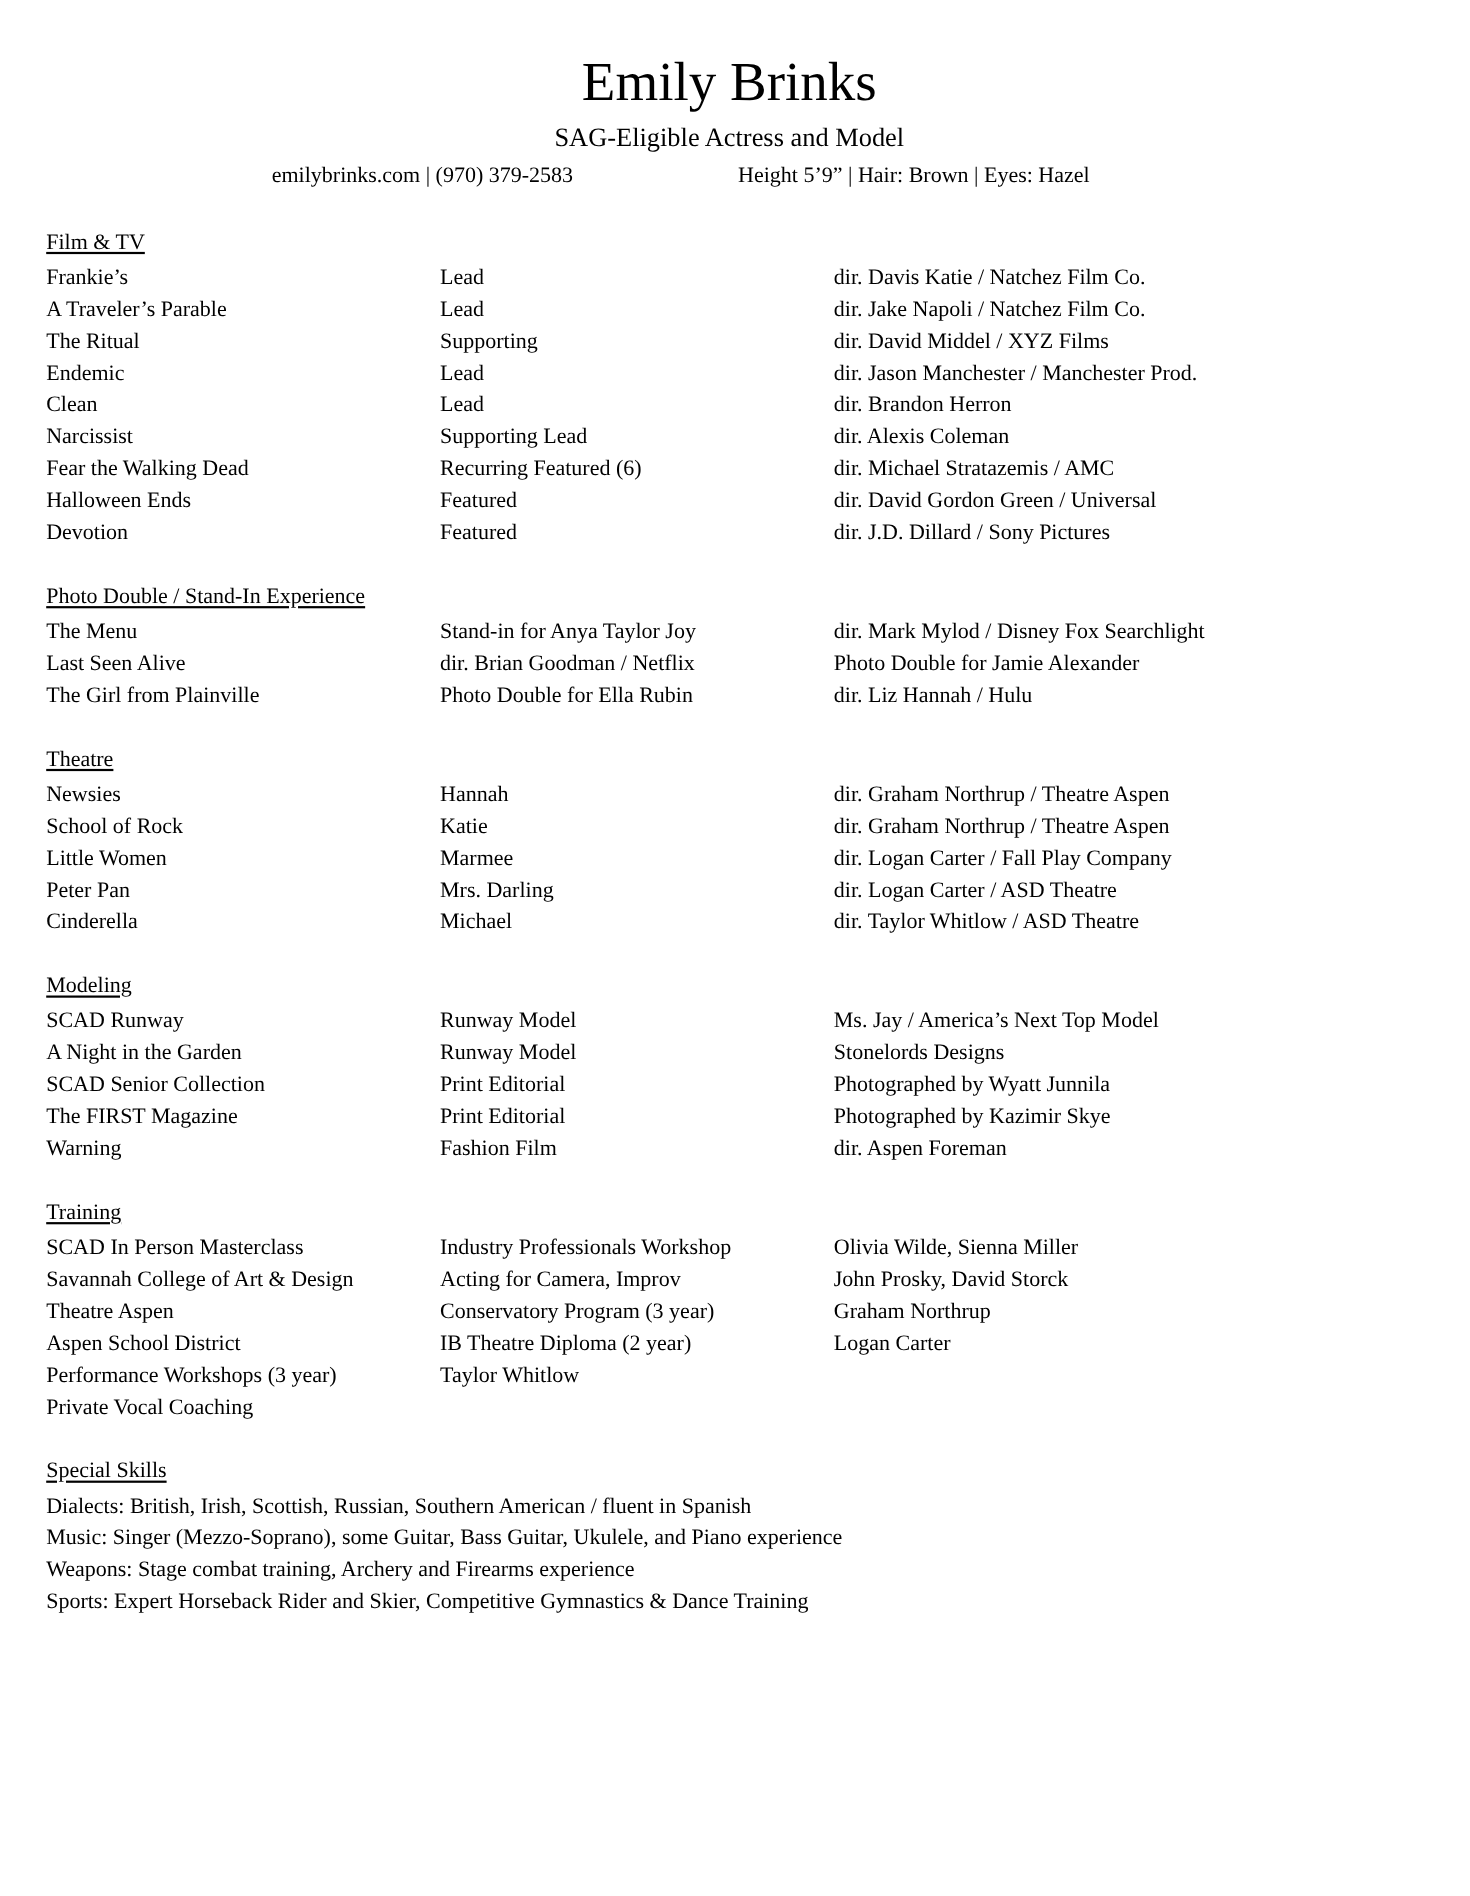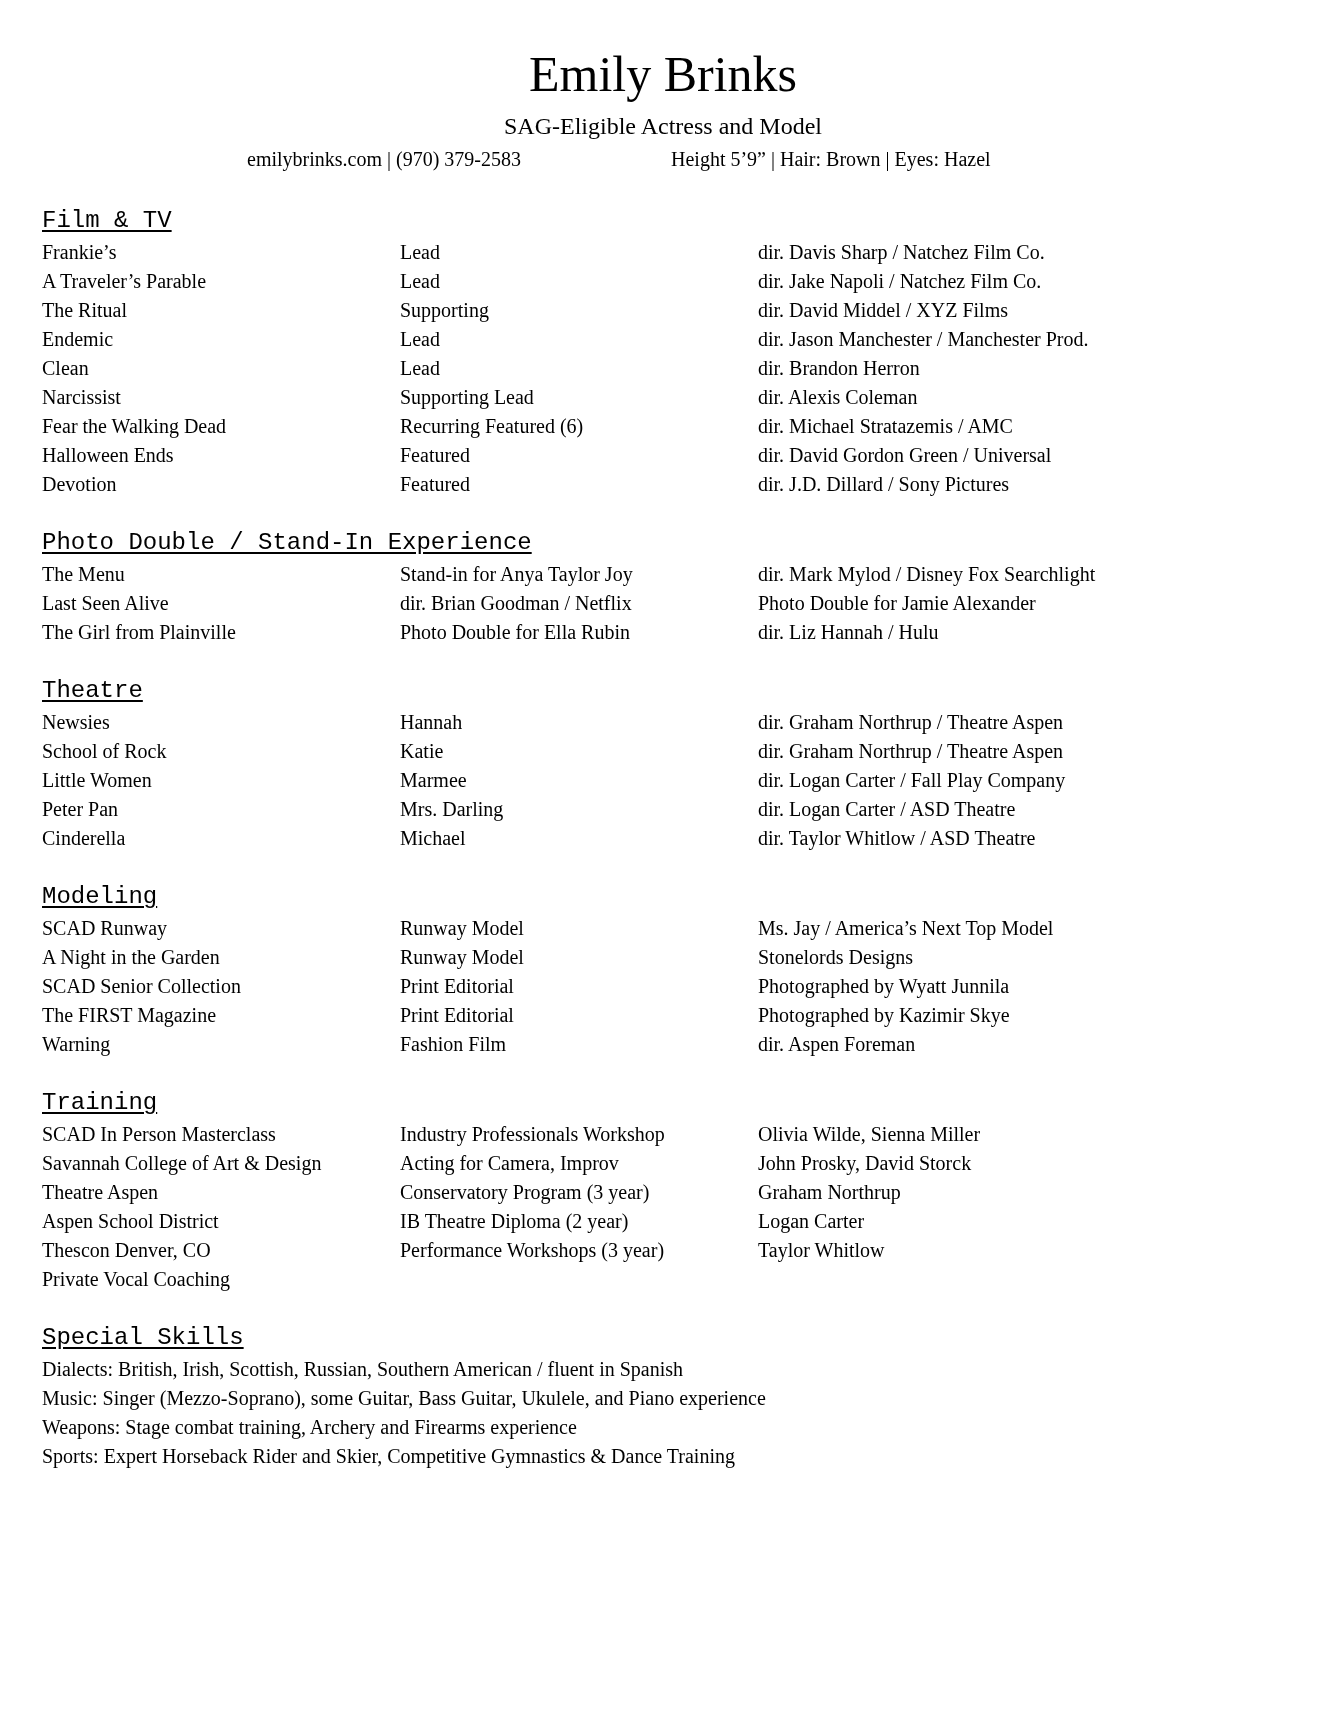--- a/index.html
+++ b/index.html
@@ -38,26 +38,25 @@
     font-size: 20px;
     line-height: 29px;
   }
   .contact-left  { position: absolute; left: 205px; top: 0; white-space: nowrap; }
   .contact-right { position: absolute; left: 629px; top: 0; white-space: nowrap; }
 
   .sections { margin-top: 32px; }
 
   .section { margin-bottom: 29px; }
   .section-title {
-    font-size: 24px;
+    font-size: 20px;
     line-height: 29px;
     text-decoration: underline;
     text-underline-offset: 3px;
     margin-bottom: 3px;
-    font-family: Liberation Mono, monospace;
   }
   .credit-row {
     display: grid;
     grid-template-columns: 358px 358px 1fr;
     font-size: 20px;
     line-height: 29px;
   }
   .credit-row > span { white-space: nowrap; }
 
   .skill-line {
@@ -76,21 +75,21 @@
     <span class="contact-left">emilybrinks.com | (970) 379-2583</span>
     <span class="contact-right">Height 5’9” | Hair: Brown | Eyes: Hazel</span>
   </div>
 
   <div class="sections" id="sections">
       <div class="section">
         <div class="section-title">Film &amp; TV</div>
         <div class="credit-row">
           <span>Frankie’s</span>
           <span>Lead</span>
-          <span>dir. Davis Sharp / Natchez Film Co.</span>
+          <span>dir. Davis Katie / Natchez Film Co.</span>
         </div>
         <div class="credit-row">
           <span>A Traveler’s Parable</span>
           <span>Lead</span>
           <span>dir. Jake Napoli / Natchez Film Co.</span>
         </div>
         <div class="credit-row">
           <span>The Ritual</span>
           <span>Supporting</span>
           <span>dir. David Middel / XYZ Films</span>
@@ -216,21 +215,20 @@
           <span>Theatre Aspen</span>
           <span>Conservatory Program (3 year)</span>
           <span>Graham Northrup</span>
         </div>
         <div class="credit-row">
           <span>Aspen School District</span>
           <span>IB Theatre Diploma (2 year)</span>
           <span>Logan Carter</span>
         </div>
         <div class="credit-row">
-          <span>Thescon Denver, CO</span>
           <span>Performance Workshops (3 year)</span>
           <span>Taylor Whitlow</span>
         </div>
         <div class="credit-row">
           <span>Private Vocal Coaching</span>
         </div>
       </div>
       <div class="section">
         <div class="section-title">Special Skills</div>
         <div class="skill-line">Dialects: British, Irish, Scottish, Russian, Southern American / fluent in Spanish</div>

